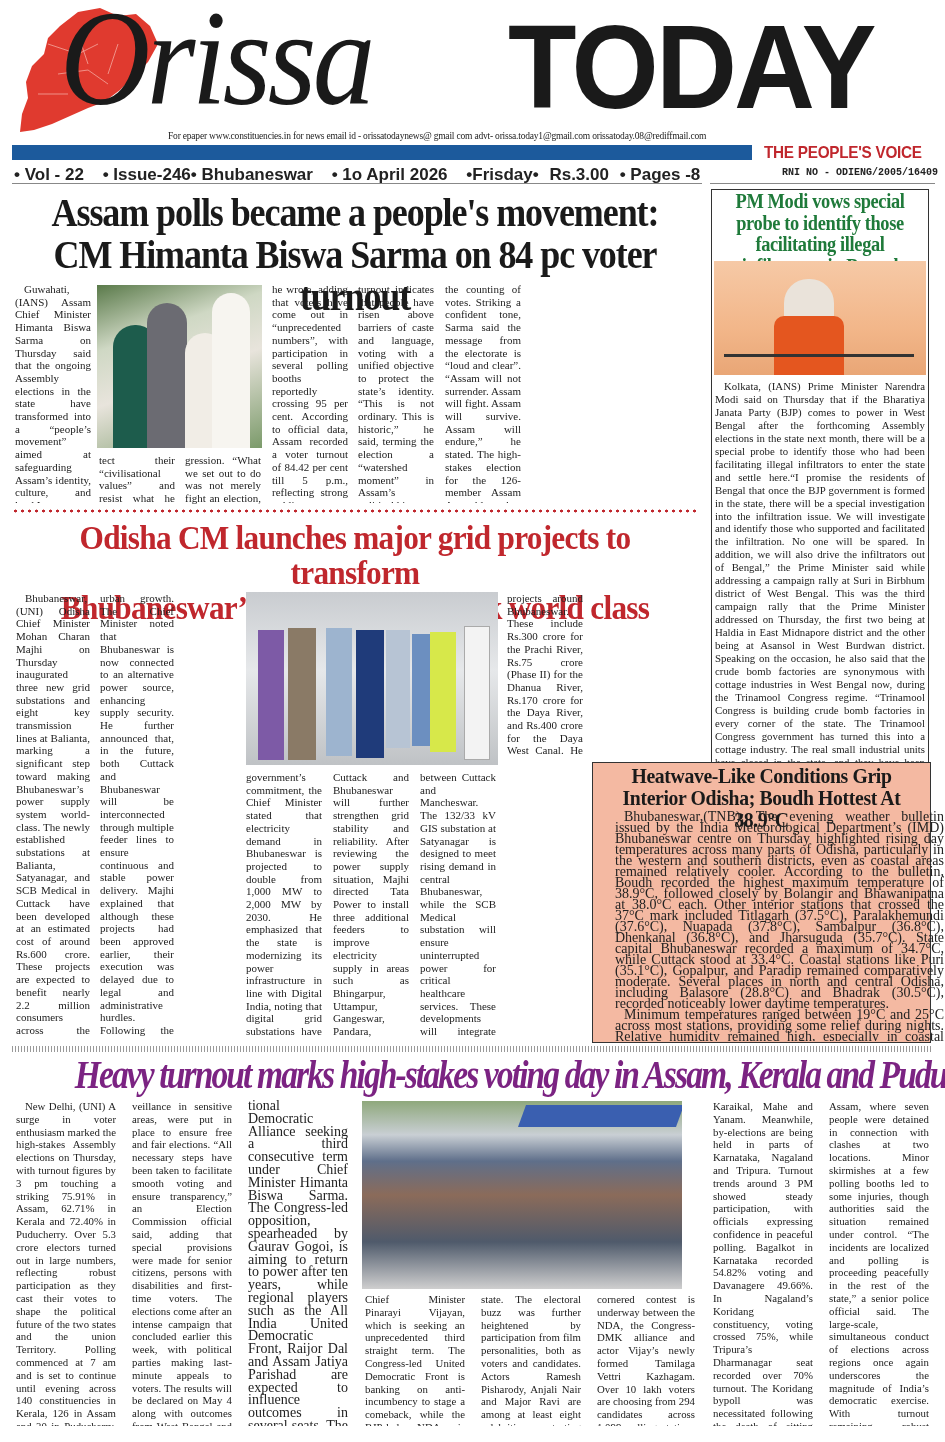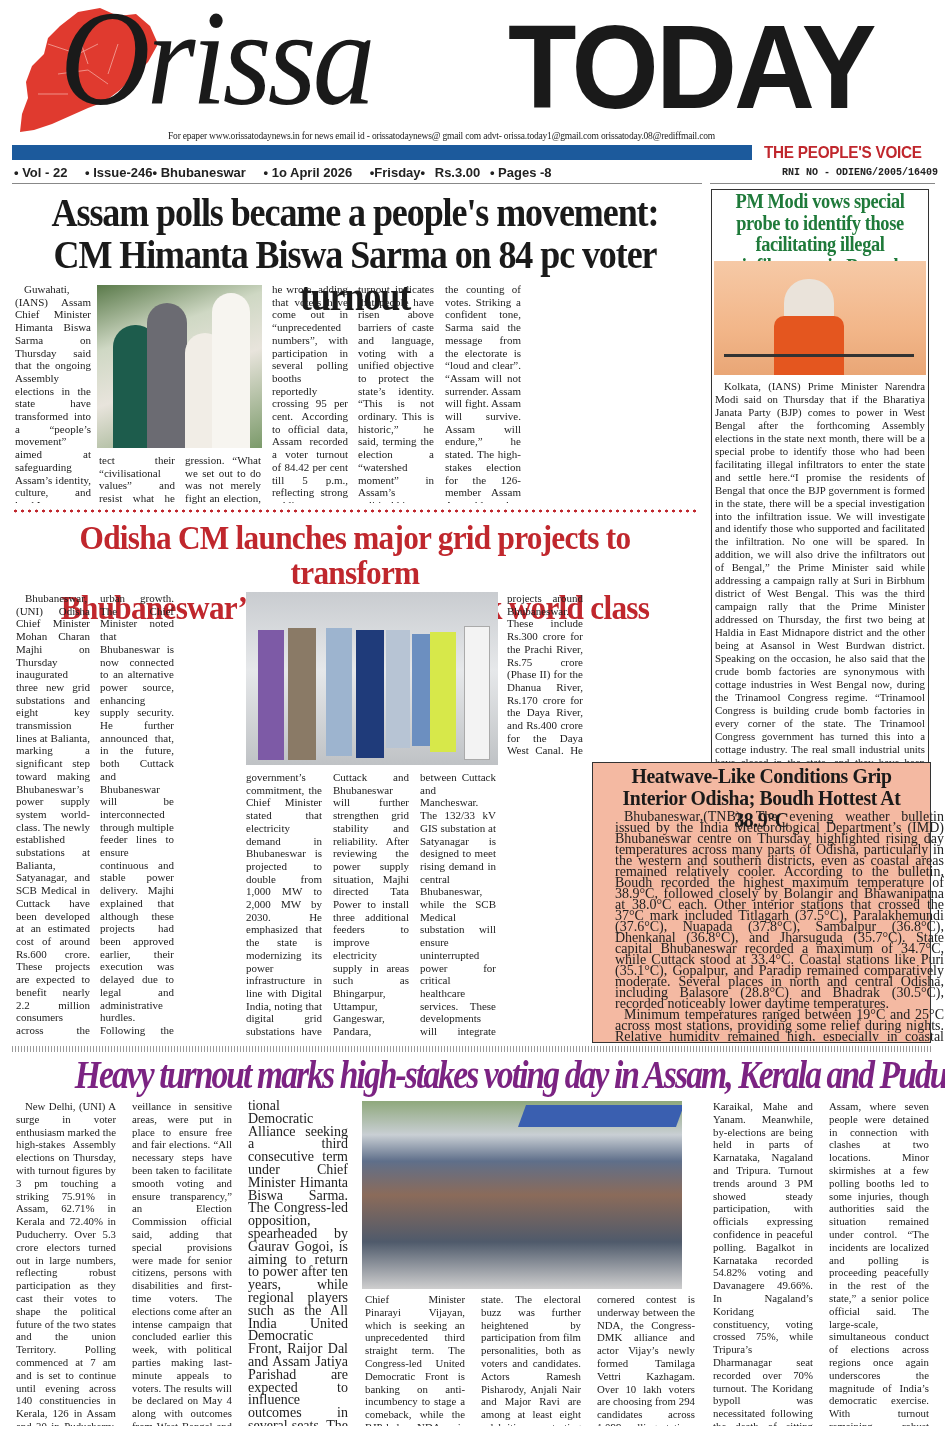--- a/index.html
+++ b/index.html
@@ -6,21 +6,21 @@
 body{width:945px;height:1442px;background:#fff;font-family:"Liberation Serif",serif;color:#1a1a1a;position:relative;overflow:hidden}
 .abs{position:absolute}
 
 #map{left:8px;top:4px;width:170px;height:128px}
 .mast-orissa{left:60px;top:-10px;font-family:"Liberation Serif",serif;font-style:italic;font-size:136px;letter-spacing:-4px;color:#1a1a1a;line-height:1;transform:scaleX(0.92);transform-origin:left top}
 .mast-today{left:508px;top:8px;font-family:"Liberation Sans",sans-serif;font-weight:bold;font-size:118px;letter-spacing:-3px;color:#1a1a1a;line-height:1;transform:scaleX(0.95);transform-origin:left top}
 .contact{left:168px;top:131px;font-size:9.5px;color:#222;white-space:nowrap;letter-spacing:-0.2px}
 .contact b{font-weight:normal}
 .bluebar{left:12px;top:145px;width:740px;height:15px;background:#1c5a9c}
 .voice{left:764px;top:143px;font-family:"Liberation Sans",sans-serif;font-weight:bold;font-size:17px;color:#c0272d;letter-spacing:-0.3px;transform:scaleX(0.9);transform-origin:left top;white-space:nowrap}
-.infoline{left:14px;top:165px;font-family:"Liberation Sans",sans-serif;font-size:13px;font-weight:bold;color:#222;white-space:nowrap}
+.infoline{left:14px;top:165px;font-family:"Liberation Sans",sans-serif;font-size:17px;font-weight:bold;color:#222;white-space:nowrap}
 .infoline span{margin-right:14px}
 .rni{left:782px;top:167px;font-family:Liberation Mono, monospace;font-size:10px;font-weight:bold;color:#222;white-space:nowrap}
 .rule1{left:12px;top:183px;width:690px;height:1px;background:#888}
 .rule2{left:710px;top:183px;width:225px;height:1px;background:#888}
 
 .h1{left:10px;top:192px;width:690px;text-align:center;font-family:"Liberation Serif",serif;font-weight:bold;font-size:40px;line-height:42px;color:#1a1a1a;letter-spacing:-1.2px;transform:scaleX(0.9);transform-origin:center top}
 .col{position:absolute;font-size:11px;line-height:12.7px;text-align:justify;color:#222;overflow:hidden}
 .col p{text-indent:9px}
 .photo{position:absolute;overflow:hidden}
 .dotline{left:12px;top:509px;width:685px;height:4px;background-image:radial-gradient(circle,#c0272d 1.4px,transparent 1.6px);background-size:7px 4px}
@@ -39,21 +39,21 @@
 </head>
 <body>
 
 <svg id="map" class="abs" viewBox="0 0 170 128">
   <path d="M70 8 L92 4 L110 12 L128 10 L142 22 L150 40 L140 58 L128 70 L112 86 L96 98 L80 104 L62 112 L44 120 L26 126 L12 128 L14 110 L20 94 L18 78 L24 62 L36 50 L40 34 L52 22 Z" fill="#e03a2f"></path>
   <path d="M40 40 L70 50 L90 40 M50 70 L80 66 L100 80 M30 90 L60 90 M70 30 L80 60 M110 40 L100 70" stroke="#f4a79e" stroke-width="0.8" fill="none"></path>
 </svg>
 <div class="abs mast-orissa">Orissa</div>
 <div class="abs mast-today">TODAY</div>
 <div class="abs contact">
-  <span>For epaper www.orissatodaynews.in</span>
+  <span>For epaper www.constituencies.in</span>
   <b>for news email id - orissatodaynews@ gmail com</b>
   <span>advt- orissa.today1@gmail.com orissatoday.08@rediffmail.com</span>
 </div>
 <div class="abs bluebar"></div>
 <div class="abs voice">THE PEOPLE'S VOICE</div>
 <div class="abs infoline">
   <span>• Vol - 22</span>
   <span>• Issue-246• Bhubaneswar</span>
   <span>• 1o April 2026</span>
   <span style="margin-right:6px">•Frisday•</span>

